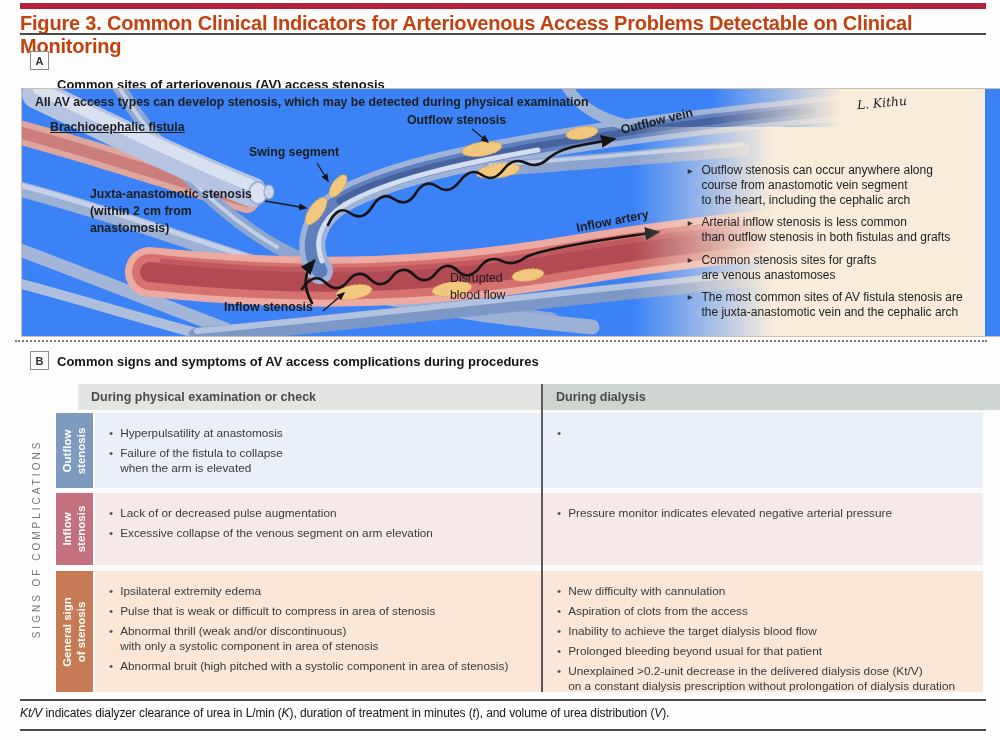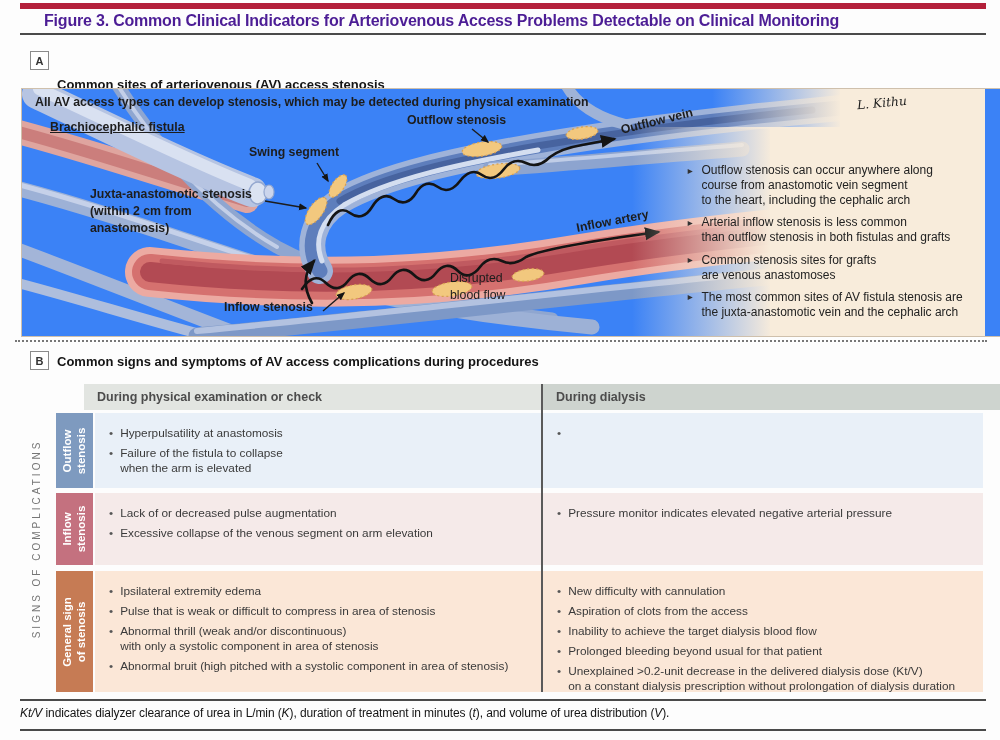--- a/index.html
+++ b/index.html
@@ -2,21 +2,21 @@
 <html><head>
 <meta charset="utf-8">
 <style>
   html,body{margin:0;padding:0;background:#ffffff;}
   .page{position:relative;width:1000px;height:740px;background:#fdfdfd;
         font-family:"Liberation Sans",sans-serif;color:#1a1a1a;overflow:hidden;}
   .abs{position:absolute;}
 
   
   .topbar{left:20px;top:3px;width:966px;height:6px;background:#b3203a;}
-  .figtitle{left:20px;top:12px;font-size:16px;font-weight:700;letter-spacing:-0.2px;color:#4c1d95;margin-left:24px;}
+  .figtitle{left:20px;top:12px;font-size:20px;font-weight:700;letter-spacing:-0.2px;color:#c2410c;}
   .rule{background:#4a4a4a;}
   .rule1{left:20px;top:33px;width:966px;height:2px;}
 
   
   .plbox{width:17px;height:17px;border:1.5px solid #8a8a8a;background:#fff;
          display:flex;align-items:center;justify-content:center;
          font-size:11px;font-weight:700;color:#333;}
   .pheading{font-size:13px;font-weight:700;color:#141414;}
 
   
@@ -33,21 +33,21 @@
 
   
   .dotted{left:15px;top:340px;width:972px;border-top:2px dotted #777;}
 
   
   .sidev{left:24px;top:386px;width:26px;height:306px;}
   .rot-inner{position:absolute;top:50%;left:50%;transform:translate(-50%,-50%) rotate(-90deg);
              text-align:center;line-height:1.2;white-space:nowrap;}
   .sidev .rot-inner{font-size:10px;letter-spacing:3px;color:#767676;}
   .hdr{font-weight:700;font-size:12.5px;color:#4c4c4c;line-height:26px;padding-left:13px;box-sizing:border-box;}
-  .hdr1{left:84px;top:384px;width:492px;height:26px;background:#e2e5e1;}
+  .hdr1{left:78px;top:384px;width:492px;height:26px;background:#e2e5e1;}
   .hdr2{left:543px;top:384px;width:494px;height:26px;background:#ced4cf;}
   .vdiv{left:541px;top:384px;width:2px;height:308px;background:#5a5a5a;}
   .rowlab{left:56px;width:37px;}
   .rowlab .rot-inner{color:#ffffff;font-weight:700;font-size:11.5px;}
   .lab1{background:#7e9abf;} .lab2{background:#c4717f;} .lab3{background:#c67b54;}
   .cell{box-sizing:border-box;padding:13px 10px 0 14px;}
   .cell .bullet{display:flex;margin-bottom:5px;font-size:11.8px;line-height:1.28;color:#3a3a3a;}
   .cell .mk{margin-right:7px;color:#555;}
   .r1{top:413px;height:75px;} .r2{top:493px;height:72px;} .r3{top:571px;height:121px;}
   .c1{left:95px;width:446px;} .c2{left:543px;width:440px;}

